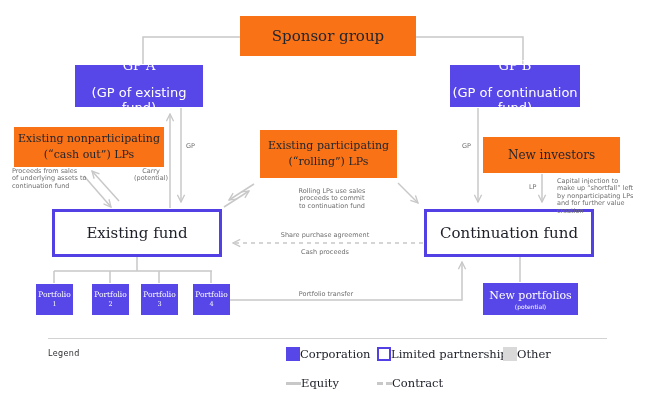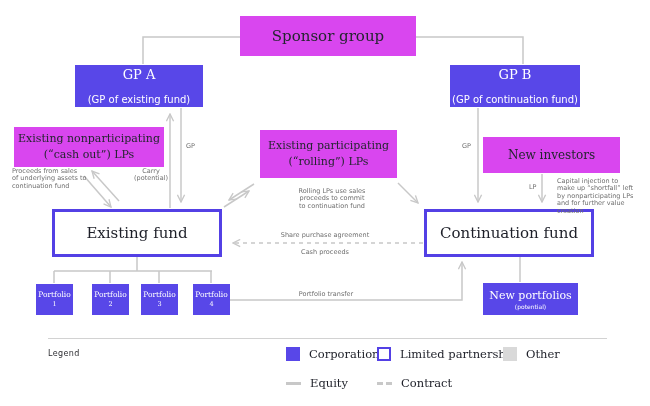--- a/index.html
+++ b/index.html
@@ -1,28 +1,28 @@
 <!DOCTYPE html>
 <html><head>
 <meta charset="utf-8">
 <style>
   html,body{margin:0;padding:0;background:#fff;}
   #stage{position:relative;width:650px;height:406px;background:#ffffff;overflow:hidden;
          font-family:"DejaVu Sans",sans-serif;}
   .box{position:absolute;display:flex;flex-direction:column;align-items:center;justify-content:center;
        text-align:center;box-sizing:border-box;}
-  .gray{background:#d946ef;color:#23252e;font-family:"DejaVu Serif",serif;}
+  .gray{background:#f97316;color:#23252e;font-family:"DejaVu Serif",serif;}
   .purple{background:#5847e8;color:#ffffff;}
   .fund{background:#ffffff;border:3px solid #5340e5;color:#1d1f28;
         font-family:"DejaVu Serif",serif;font-size:15px;}
 
   .sponsor{left:240px;top:16px;width:176px;height:40px;font-size:15px;}
   .gp{width:128px;height:42px;top:65px;}
   .gp .t{font-family:"DejaVu Serif",serif;font-size:13px;line-height:15px;}
-  .gp .s{font-family:"DejaVu Sans",sans-serif;font-size:10px;margin-top:12px;}
+  .gp .s{font-family:"DejaVu Sans",sans-serif;font-size:13px;margin-top:12px;}
   .gpa{left:75px;} .gpb{left:450px;width:130px;}
   .nonpart{left:14px;top:127px;width:150px;height:40px;font-size:11px;line-height:1.5;}
   .part{left:260px;top:130px;width:137px;height:48px;font-size:11px;line-height:1.5;}
   .newinv{left:483px;top:137px;width:137px;height:36px;font-size:12px;}
   .exfund{left:52px;top:209px;width:170px;height:48px;text-align:right;}
   .contfund{left:424px;top:209px;width:170px;height:48px;}
   .pf{top:284px;width:37px;height:31px;font-family:"DejaVu Serif",serif;font-size:7.5px;line-height:1.3;}
   .pf .n{font-size:6.5px;}
   .newport{left:483px;top:283px;width:95px;height:32px;}
   .newport .t{font-family:"DejaVu Serif",serif;font-size:11px;}
@@ -32,21 +32,21 @@
        color:#6f6f6f;}
   .ctr{text-align:center;}
 
   svg.wires{position:absolute;left:0;top:0;pointer-events:none;}
   svg.wires path{fill:none;stroke:#c8c8c8;stroke-width:1.5px;}
   svg.wires path.dash{stroke-dasharray:4 4;}
 
   .divider{position:absolute;left:48px;top:338px;width:559px;height:1px;background:#d2d2d2;}
   .legend-title{position:absolute;left:48px;top:349px;font-size:8px;color:#2e2e33;
                 letter-spacing:.4px;font-family:"DejaVu Sans",sans-serif;}
-  .litem{position:absolute;display:flex;align-items:center;gap:9px;
+  .litem{position:absolute;display:flex;align-items:center;
          font-family:"DejaVu Serif",serif;font-size:11.5px;color:#1d1f28;}
   .sw{width:14px;height:14px;box-sizing:border-box;flex:0 0 auto;}
   .sw.corp{background:#5847e8;}
   .sw.lp{background:#fff;border:2px solid #5340e5;}
   .sw.oth{background:#d9d9d9;}
   .ln{width:15px;height:0;border-top:3px solid #c8c8c8;flex:0 0 auto;}
   .ln.dashed{border-top-style:dashed;}
 </style>
 </head>
 <body>

